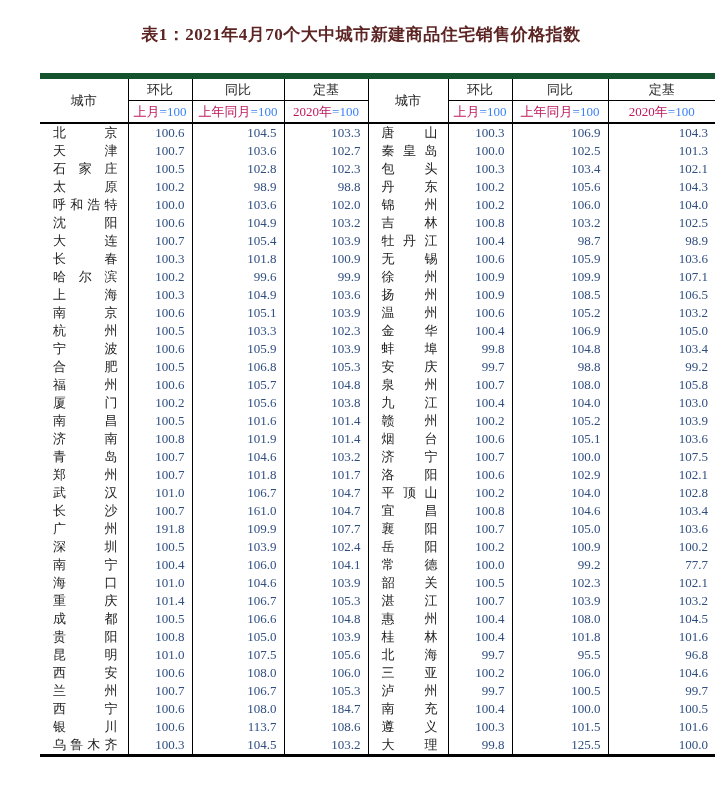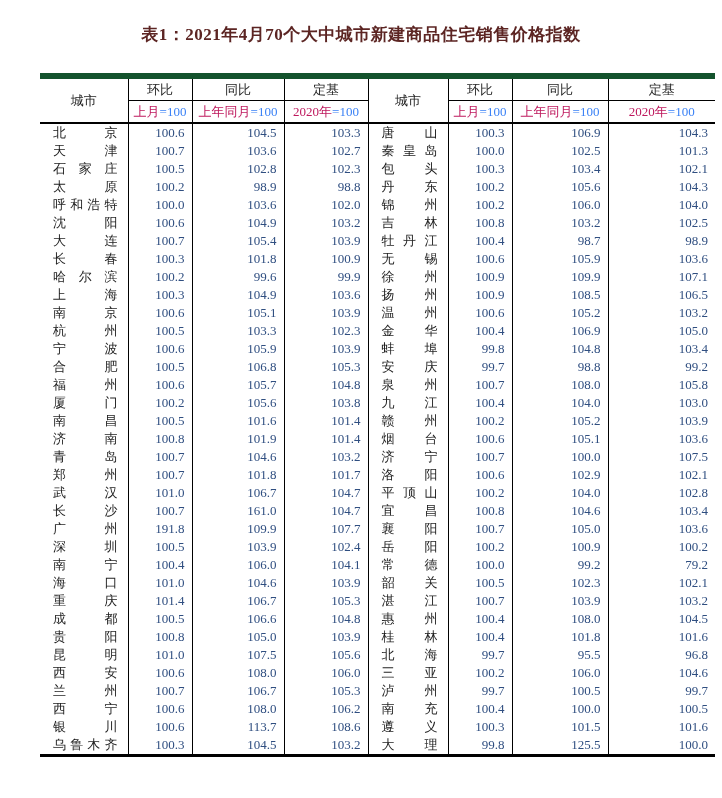--- a/index.html
+++ b/index.html
@@ -350,21 +350,21 @@
           <td class="num-cell bl">100.2</td>
         </tr>
         <tr>
           <td class="city-cell">南宁</td>
           <td class="num-cell bl">100.4</td>
           <td class="num-cell bl">106.0</td>
           <td class="num-cell bl">104.1</td>
           <td class="city-cell bl">常德</td>
           <td class="num-cell bl">100.0</td>
           <td class="num-cell bl">99.2</td>
-          <td class="num-cell bl">79.2</td>
+          <td class="num-cell bl">77.7</td>
         </tr>
         <tr>
           <td class="city-cell">海口</td>
           <td class="num-cell bl">101.0</td>
           <td class="num-cell bl">104.6</td>
           <td class="num-cell bl">103.9</td>
           <td class="city-cell bl">韶关</td>
           <td class="num-cell bl">100.5</td>
           <td class="num-cell bl">102.3</td>
           <td class="num-cell bl">102.1</td>
@@ -426,21 +426,21 @@
           <td class="num-cell bl">105.3</td>
           <td class="city-cell bl">泸州</td>
           <td class="num-cell bl">99.7</td>
           <td class="num-cell bl">100.5</td>
           <td class="num-cell bl">99.7</td>
         </tr>
         <tr>
           <td class="city-cell">西宁</td>
           <td class="num-cell bl">100.6</td>
           <td class="num-cell bl">108.0</td>
-          <td class="num-cell bl">106.2</td>
+          <td class="num-cell bl">184.7</td>
           <td class="city-cell bl">南充</td>
           <td class="num-cell bl">100.4</td>
           <td class="num-cell bl">100.0</td>
           <td class="num-cell bl">100.5</td>
         </tr>
         <tr>
           <td class="city-cell">银川</td>
           <td class="num-cell bl">100.6</td>
           <td class="num-cell bl">113.7</td>
           <td class="num-cell bl">108.6</td>

